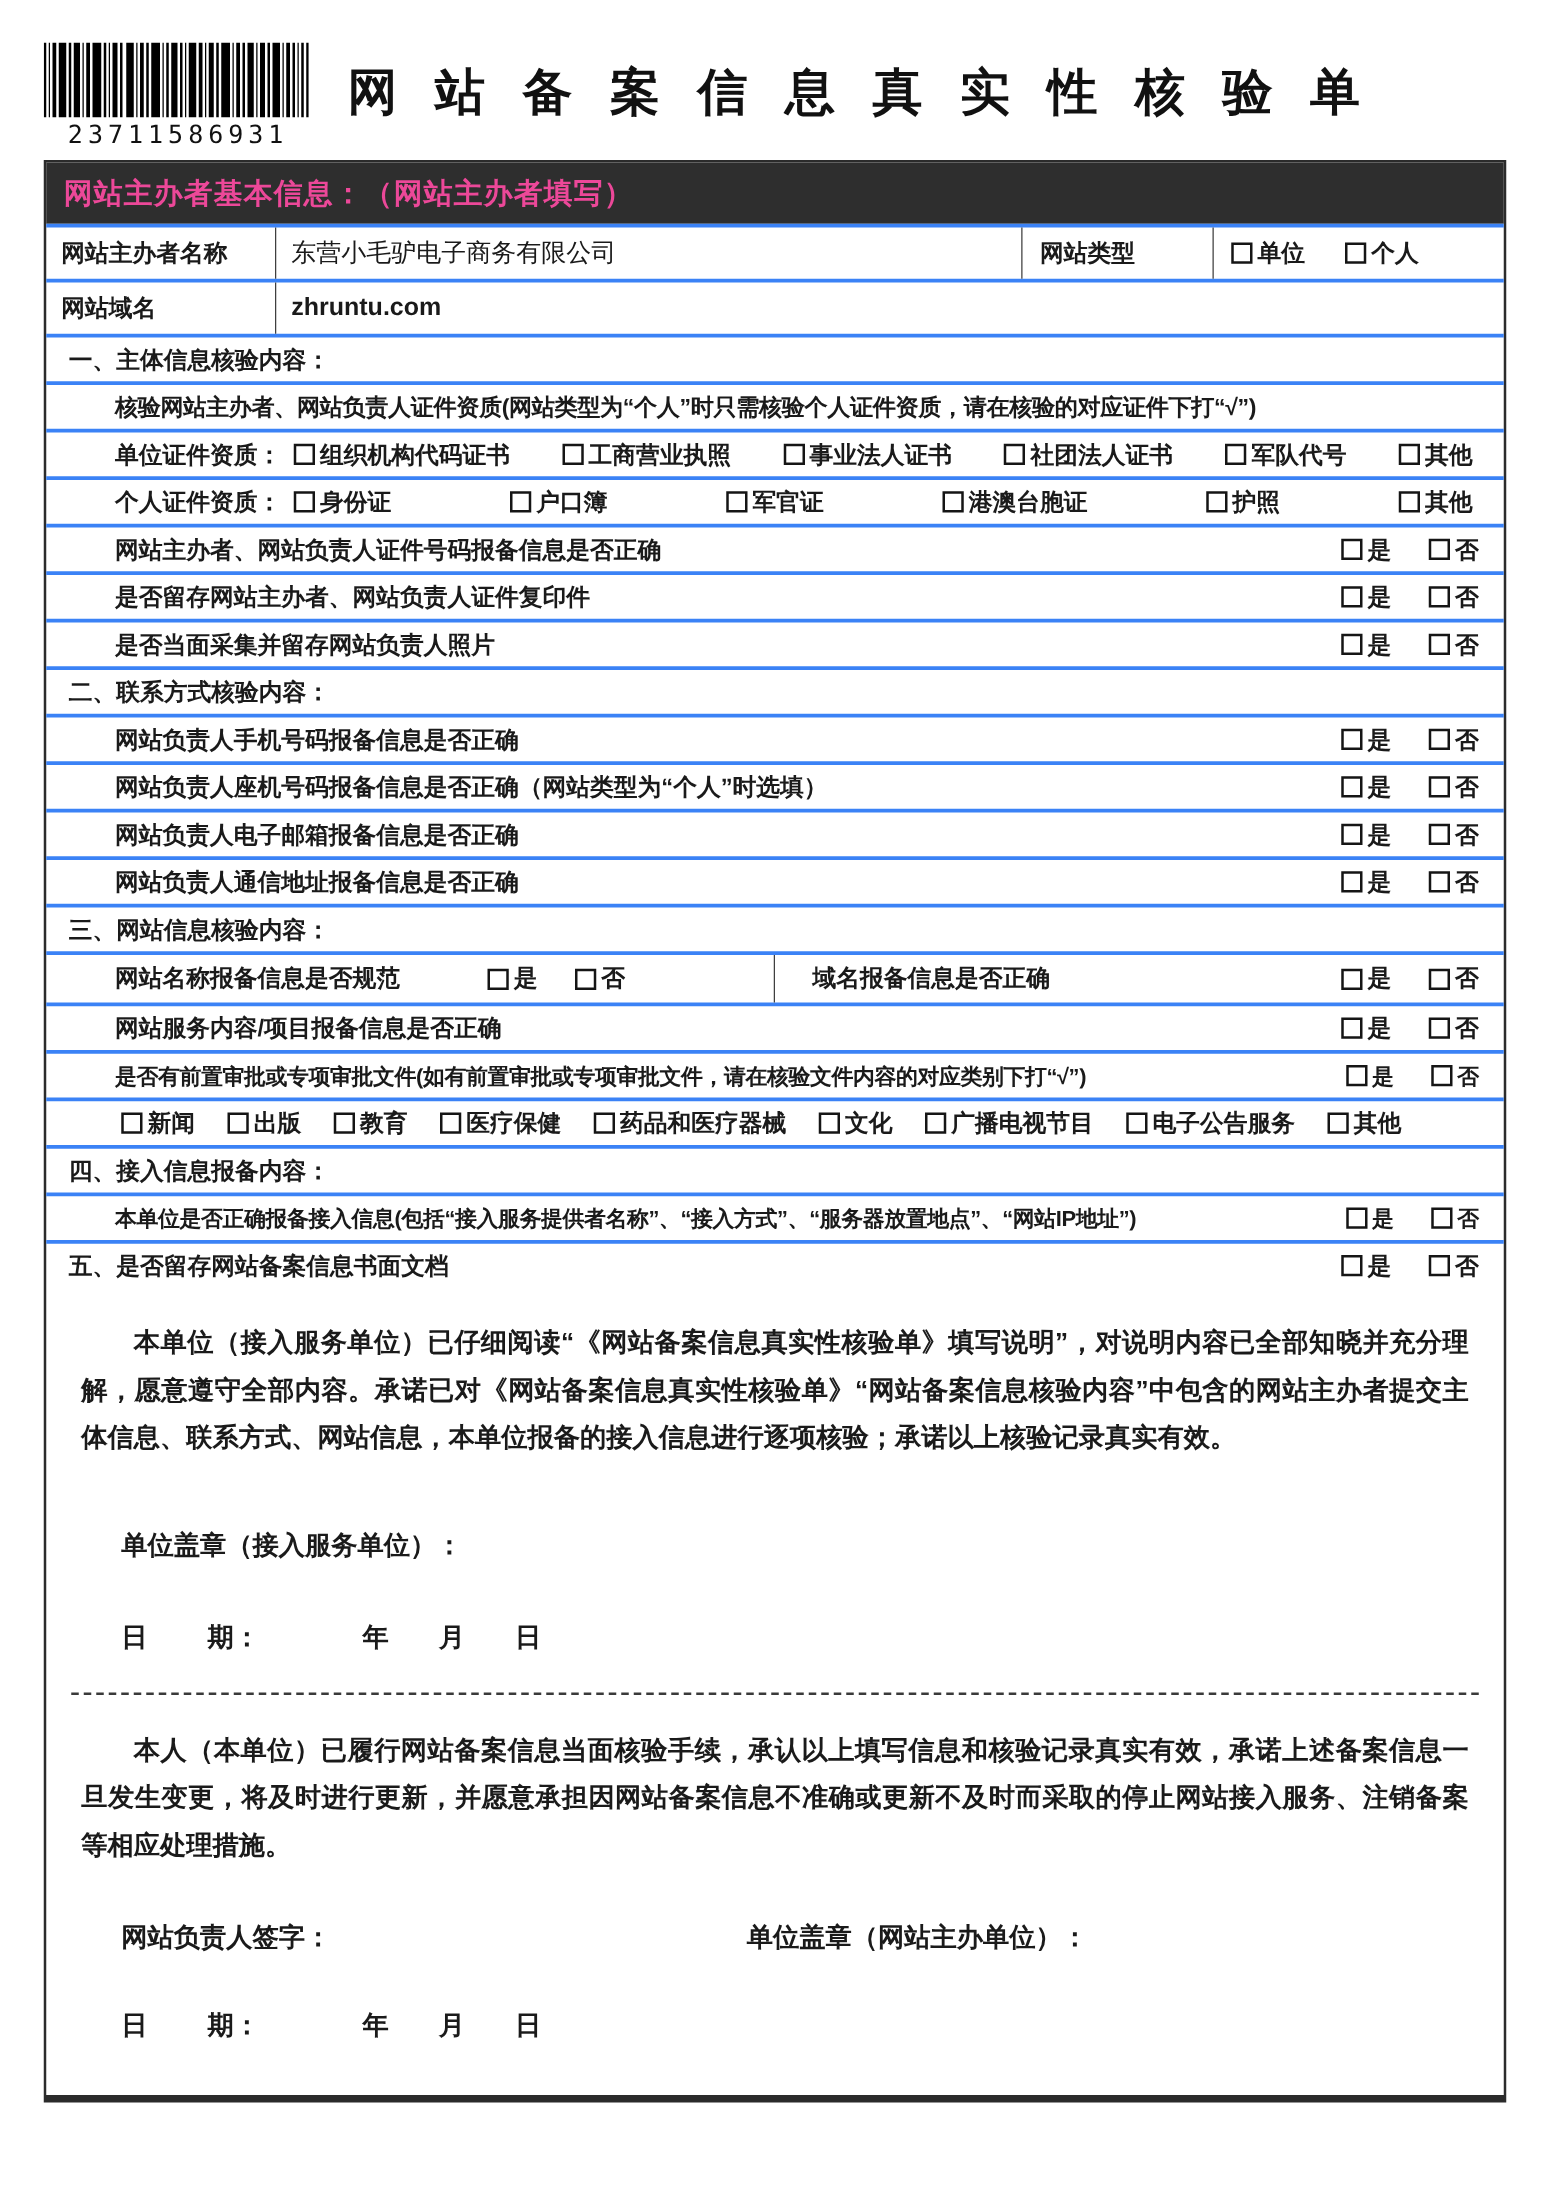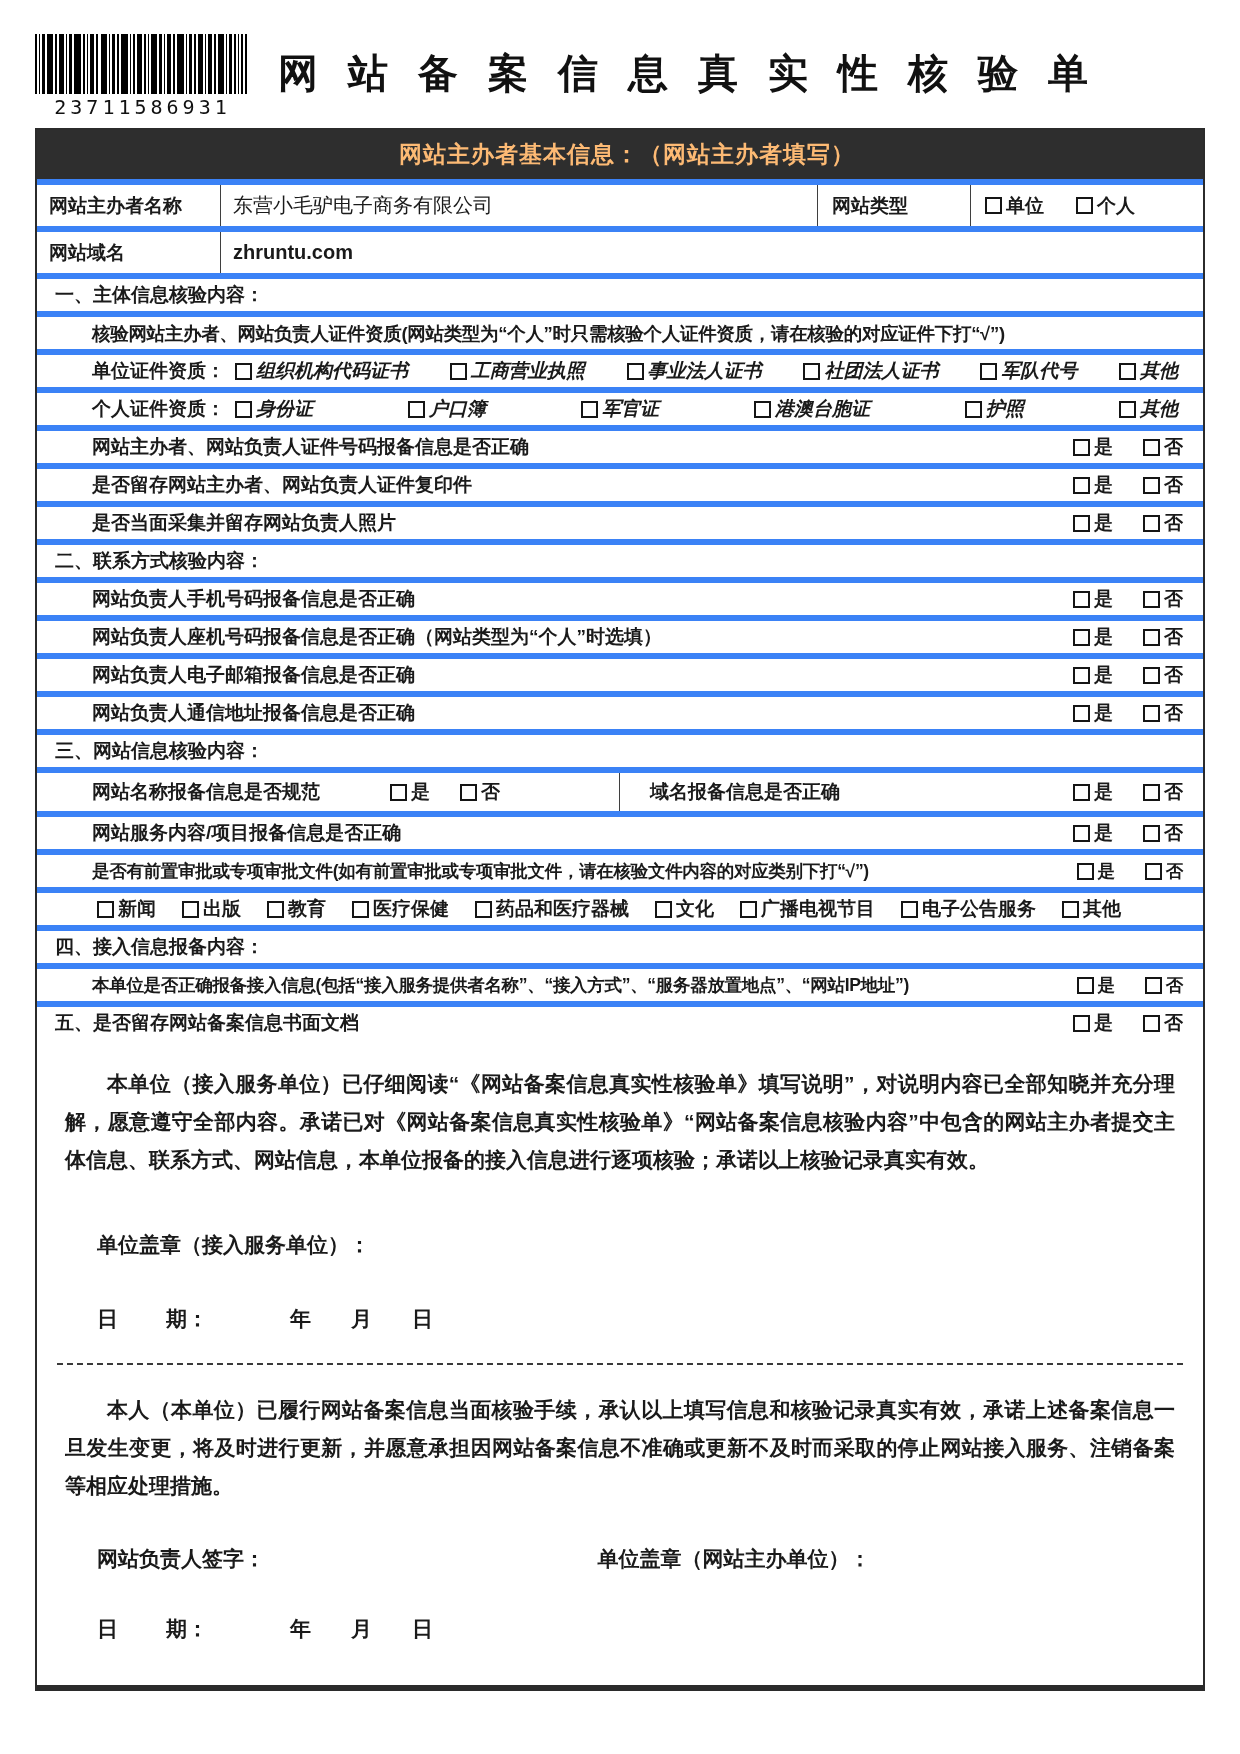--- a/index.html
+++ b/index.html
@@ -11,42 +11,42 @@
   .header{display:flex;align-items:flex-start;height:96px;margin-bottom:4px;}
   .barcode-block{width:215px;flex:0 0 215px;text-align:center;}
   .barcode{display:block;width:212px;height:60px;margin-top:6px;}
   .barcode-number{font-family:"DejaVu Sans Mono","Liberation Mono",monospace;
                   font-size:20px;letter-spacing:4px;margin-top:1px;color:#111;}
   .title{flex:1;margin:0;padding:18px 0 0 28px;font-size:40px;font-weight:bold;
          letter-spacing:30px;white-space:nowrap;color:#111;}
 
   
   .form{border:2px solid #2b2b2b;border-bottom-width:6px;}
-  .bar{background:#2e2e2e;color:#fdba74;font-size:23px;font-weight:bold;
-       padding:9px 0 9px 14px;letter-spacing:1px;text-align:center;}
-  .row{display:flex;align-items:center;min-height:38px;border-top:6px solid #3b82f6;
+  .bar{background:#2e2e2e;color:#ec4899;font-size:23px;font-weight:bold;
+       padding:9px 0 9px 14px;letter-spacing:1px;}
+  .row{display:flex;align-items:center;min-height:38px;border-top:3px solid #3b82f6;
        font-size:19px;font-weight:600;box-sizing:border-box;}
   .row:first-child{border-top:none;}
   .owner-row{min-height:41px;}
   .cell{display:flex;align-items:center;box-sizing:border-box;min-height:41px;}
   .label-cell{flex:0 0 184px;padding-left:12px;border-right:1px solid #3f3f3f;}
   .value-cell{flex:1;padding-left:12px;font-weight:normal;font-size:20px;}
   .domain-value{font-weight:bold;}
   .type-label-cell{flex:0 0 154px;padding-left:14px;border-left:1px solid #3f3f3f;
                    border-right:1px solid #3f3f3f;}
   .type-options-cell{flex:0 0 232px;padding-left:14px;gap:32px;}
 
   .section-row{padding-left:18px;}
   .sub{padding-left:55px;}
   .between{justify-content:space-between;padding-right:20px;}
   .note-row{font-size:18.5px;letter-spacing:-0.3px;}
   .tight{font-size:17.5px;letter-spacing:-0.3px;}
   .tight .q-text{flex:1;}
   .cert-row .spread{flex:1;display:flex;justify-content:space-between;
-                    padding:0 25px 0 10px;font-style:italic;}
+                    padding:0 25px 0 10px;}
   .opts-row{padding-left:60px;gap:26px;}
 
   .opt{display:inline-flex;align-items:center;white-space:nowrap;}
   .cb{display:inline-block;width:13px;height:13px;border:2px solid #151515;
       margin-right:4px;flex:0 0 13px;box-sizing:content-box;background:#fff;}
   .yn{display:inline-flex;gap:30px;flex-shrink:0;}
   .split-left{flex:0 0 50%;display:flex;align-items:center;min-height:38px;
               border-right:1px solid #3f3f3f;padding-left:55px;box-sizing:border-box;}
   .split-left .yn{margin-left:70px;}
   .split-right{flex:1;display:flex;align-items:center;justify-content:space-between;

